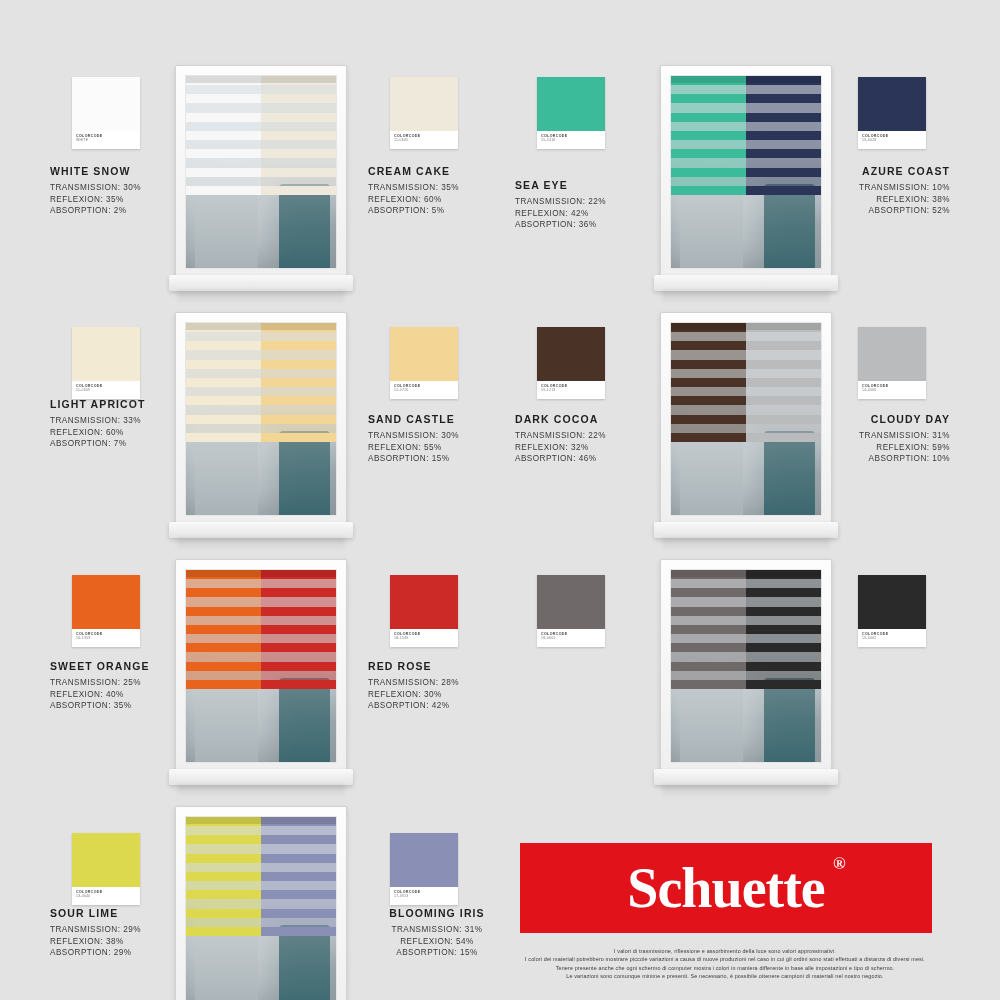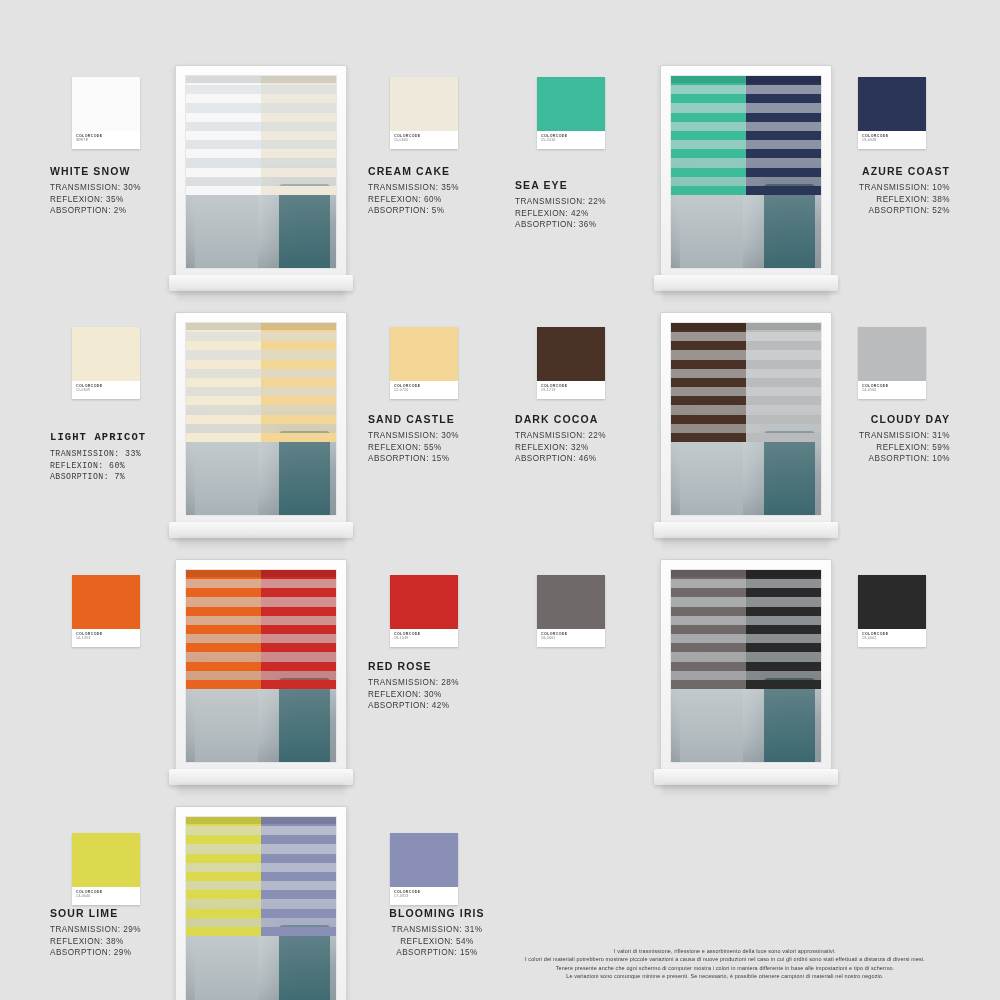--- a/index.html
+++ b/index.html
@@ -511,21 +511,21 @@
     <div class="spec"><span>REFLEXION:</span> <span>38%</span></div>
     <div class="spec"><span>ABSORPTION:</span> <span>52%</span></div>
   </div>
 
   <div class="swatch" style="left: 72px; top: 280px; background: rgb(242, 234, 210);">
     <div class="code">
       <div class="c1">COLORCODE</div>
       <div class="c2">11-0609</div>
     </div>
   </div>
-  <div class="label" style="left:50px;top:384px;font-family:Liberation Mono, monospace;">
+  <div class="label" style="left:50px;top:351px;">
     <div class="name">LIGHT APRICOT</div>
     <div class="spec"><span>TRANSMISSION:</span> <span>33%</span></div>
     <div class="spec"><span>REFLEXION:</span> <span>60%</span></div>
     <div class="spec"><span>ABSORPTION:</span> <span>7%</span></div>
   </div>
 
   <div class="swatch" style="left: 390px; top: 280px; background: rgb(243, 214, 150);">
     <div class="code">
       <div class="c1">COLORCODE</div>
       <div class="c2">12-0720</div>
@@ -563,20 +563,26 @@
     <div class="spec"><span>REFLEXION:</span> <span>59%</span></div>
     <div class="spec"><span>ABSORPTION:</span> <span>10%</span></div>
   </div>
 
   <div class="swatch" style="left: 72px; top: 528px; background: rgb(232, 99, 29);">
     <div class="code">
       <div class="c1">COLORCODE</div>
       <div class="c2">16-1353</div>
     </div>
   </div>
+  <div class="label" style="left:50px;top:613px;">
+    <div class="name">SWEET ORANGE</div>
+    <div class="spec"><span>TRANSMISSION:</span> <span>25%</span></div>
+    <div class="spec"><span>REFLEXION:</span> <span>40%</span></div>
+    <div class="spec"><span>ABSORPTION:</span> <span>35%</span></div>
+  </div>
 
   <div class="swatch" style="left: 390px; top: 528px; background: rgb(204, 42, 38);">
     <div class="code">
       <div class="c1">COLORCODE</div>
       <div class="c2">18-1549</div>
     </div>
   </div>
   <div class="label" style="left:368px;top:613px;">
     <div class="name">RED ROSE</div>
     <div class="spec"><span>TRANSMISSION:</span> <span>28%</span></div>
@@ -617,20 +623,25 @@
       <div class="c2">17-3923</div>
     </div>
   </div>
   <div class="label" style="left:352px;top:860px;text-align:center;">
     <div class="name">BLOOMING IRIS</div>
     <div class="spec"><span>TRANSMISSION:</span> <span>31%</span></div>
     <div class="spec"><span>REFLEXION:</span> <span>54%</span></div>
     <div class="spec"><span>ABSORPTION:</span> <span>15%</span></div>
   </div>
 
+  <div class="logo">
+    <div class="word">
+      <span>Schuette</span><span class="reg">®</span>
+    </div>
+  </div>
 
   <div class="disclaimer">
     <div>I valori di trasmissione, riflessione e assorbimento della luce sono valori approssimativi.</div>
     <div>I colori dei materiali potrebbero mostrare piccole variazioni a causa di nuove produzioni nel caso in cui gli ordini sono stati effettuati a distanza di diversi mesi.</div>
     <div>Tenere presente anche che ogni schermo di computer mostra i colori in maniera differente in base alle impostazioni e tipo di schermo.</div>
     <div>Le variazioni sono comunque minime e presenti. Se necessario, è possibile ottenere campioni di materiali nel nostro negozio.</div>
   </div>
 
 </div>
 

